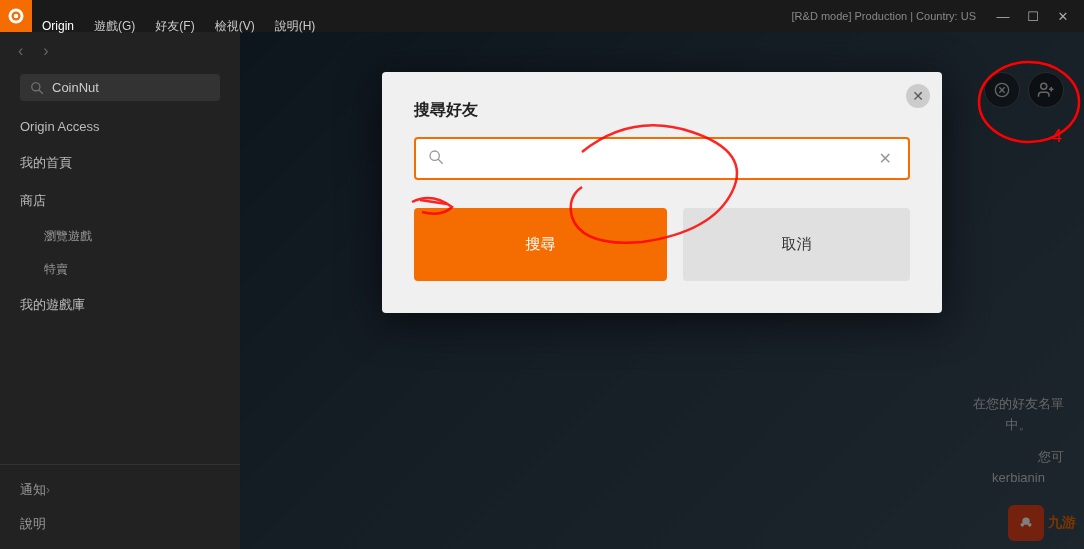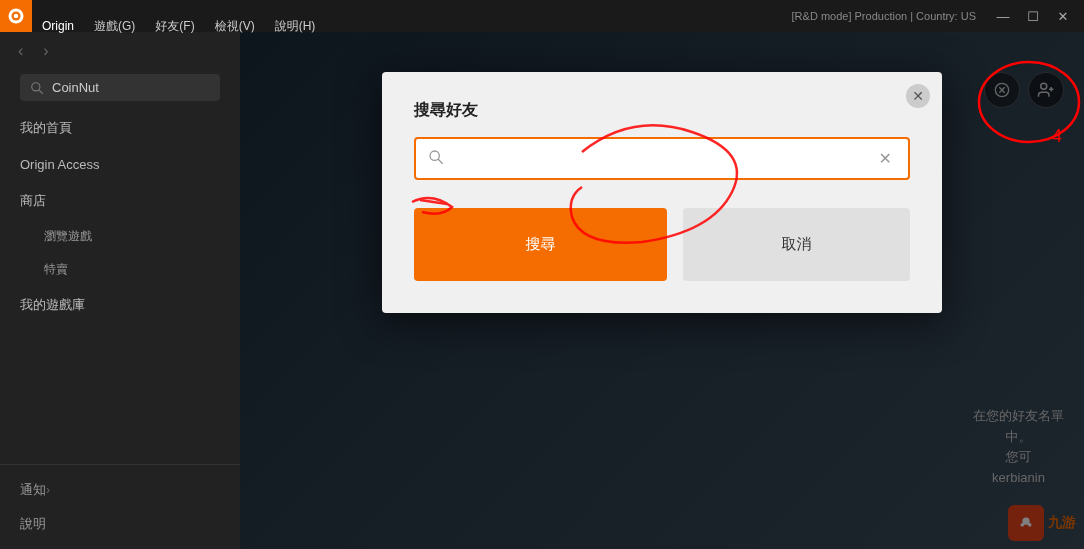--- a/index.html
+++ b/index.html
@@ -362,22 +362,22 @@
       <span class="nav-arrow">›</span>
     </div>
     <div class="search-box">
       <svg width="14" height="14" viewBox="0 0 24 24" fill="#777">
         <circle cx="10" cy="10" r="7" stroke="#777" stroke-width="2" fill="none"></circle>
         <line x1="15" y1="15" x2="22" y2="22" stroke="#777" stroke-width="2"></line>
       </svg>
       <input type="text" style="pointer-events: auto;" value="CoinNut">
     </div>
     <div class="sidebar-menu">
+      <div class="sidebar-item">Origin Access</div>
       <div class="sidebar-item">我的首頁</div>
-      <div class="sidebar-item">Origin Access</div>
       <div class="sidebar-item">商店</div>
       <div class="sidebar-sub-item">瀏覽遊戲</div>
       <div class="sidebar-sub-item">特賣</div>
       <div class="sidebar-item">我的遊戲庫</div>
     </div>
     <div class="sidebar-bottom">
       <div class="sidebar-bottom-item">
         <span>通知</span>
         <span style="color:#666; font-size:12px;">›</span>
       </div>
@@ -404,21 +404,21 @@
           <circle cx="9" cy="7" r="4"></circle>
           <line x1="19" y1="8" x2="19" y2="14"></line>
           <line x1="22" y1="11" x2="16" y2="11"></line>
         </svg>
       </div>
     </div>
 
     <div class="bg-text-area">
       <div>在您的好友名單</div>
       <div>中。</div>
-      <div style="">您可</div>
+      <div style="margin-top:12px;text-align:right;">您可</div>
       <div>kerbianin</div>
     </div>
 
     <div style="position:absolute; bottom:0; right:0; display:flex; align-items:center; padding:8px; gap:4px;">
       <div style="width:36px; height:36px; border-radius:6px; background:#e8441a; display:flex; align-items:center; justify-content:center;">
         <svg width="22" height="22" viewBox="0 0 24 24" fill="white">
           <circle cx="12" cy="10" r="4"></circle>
           <circle cx="8" cy="14" r="2"></circle>
           <circle cx="16" cy="14" r="2"></circle>
         </svg>

